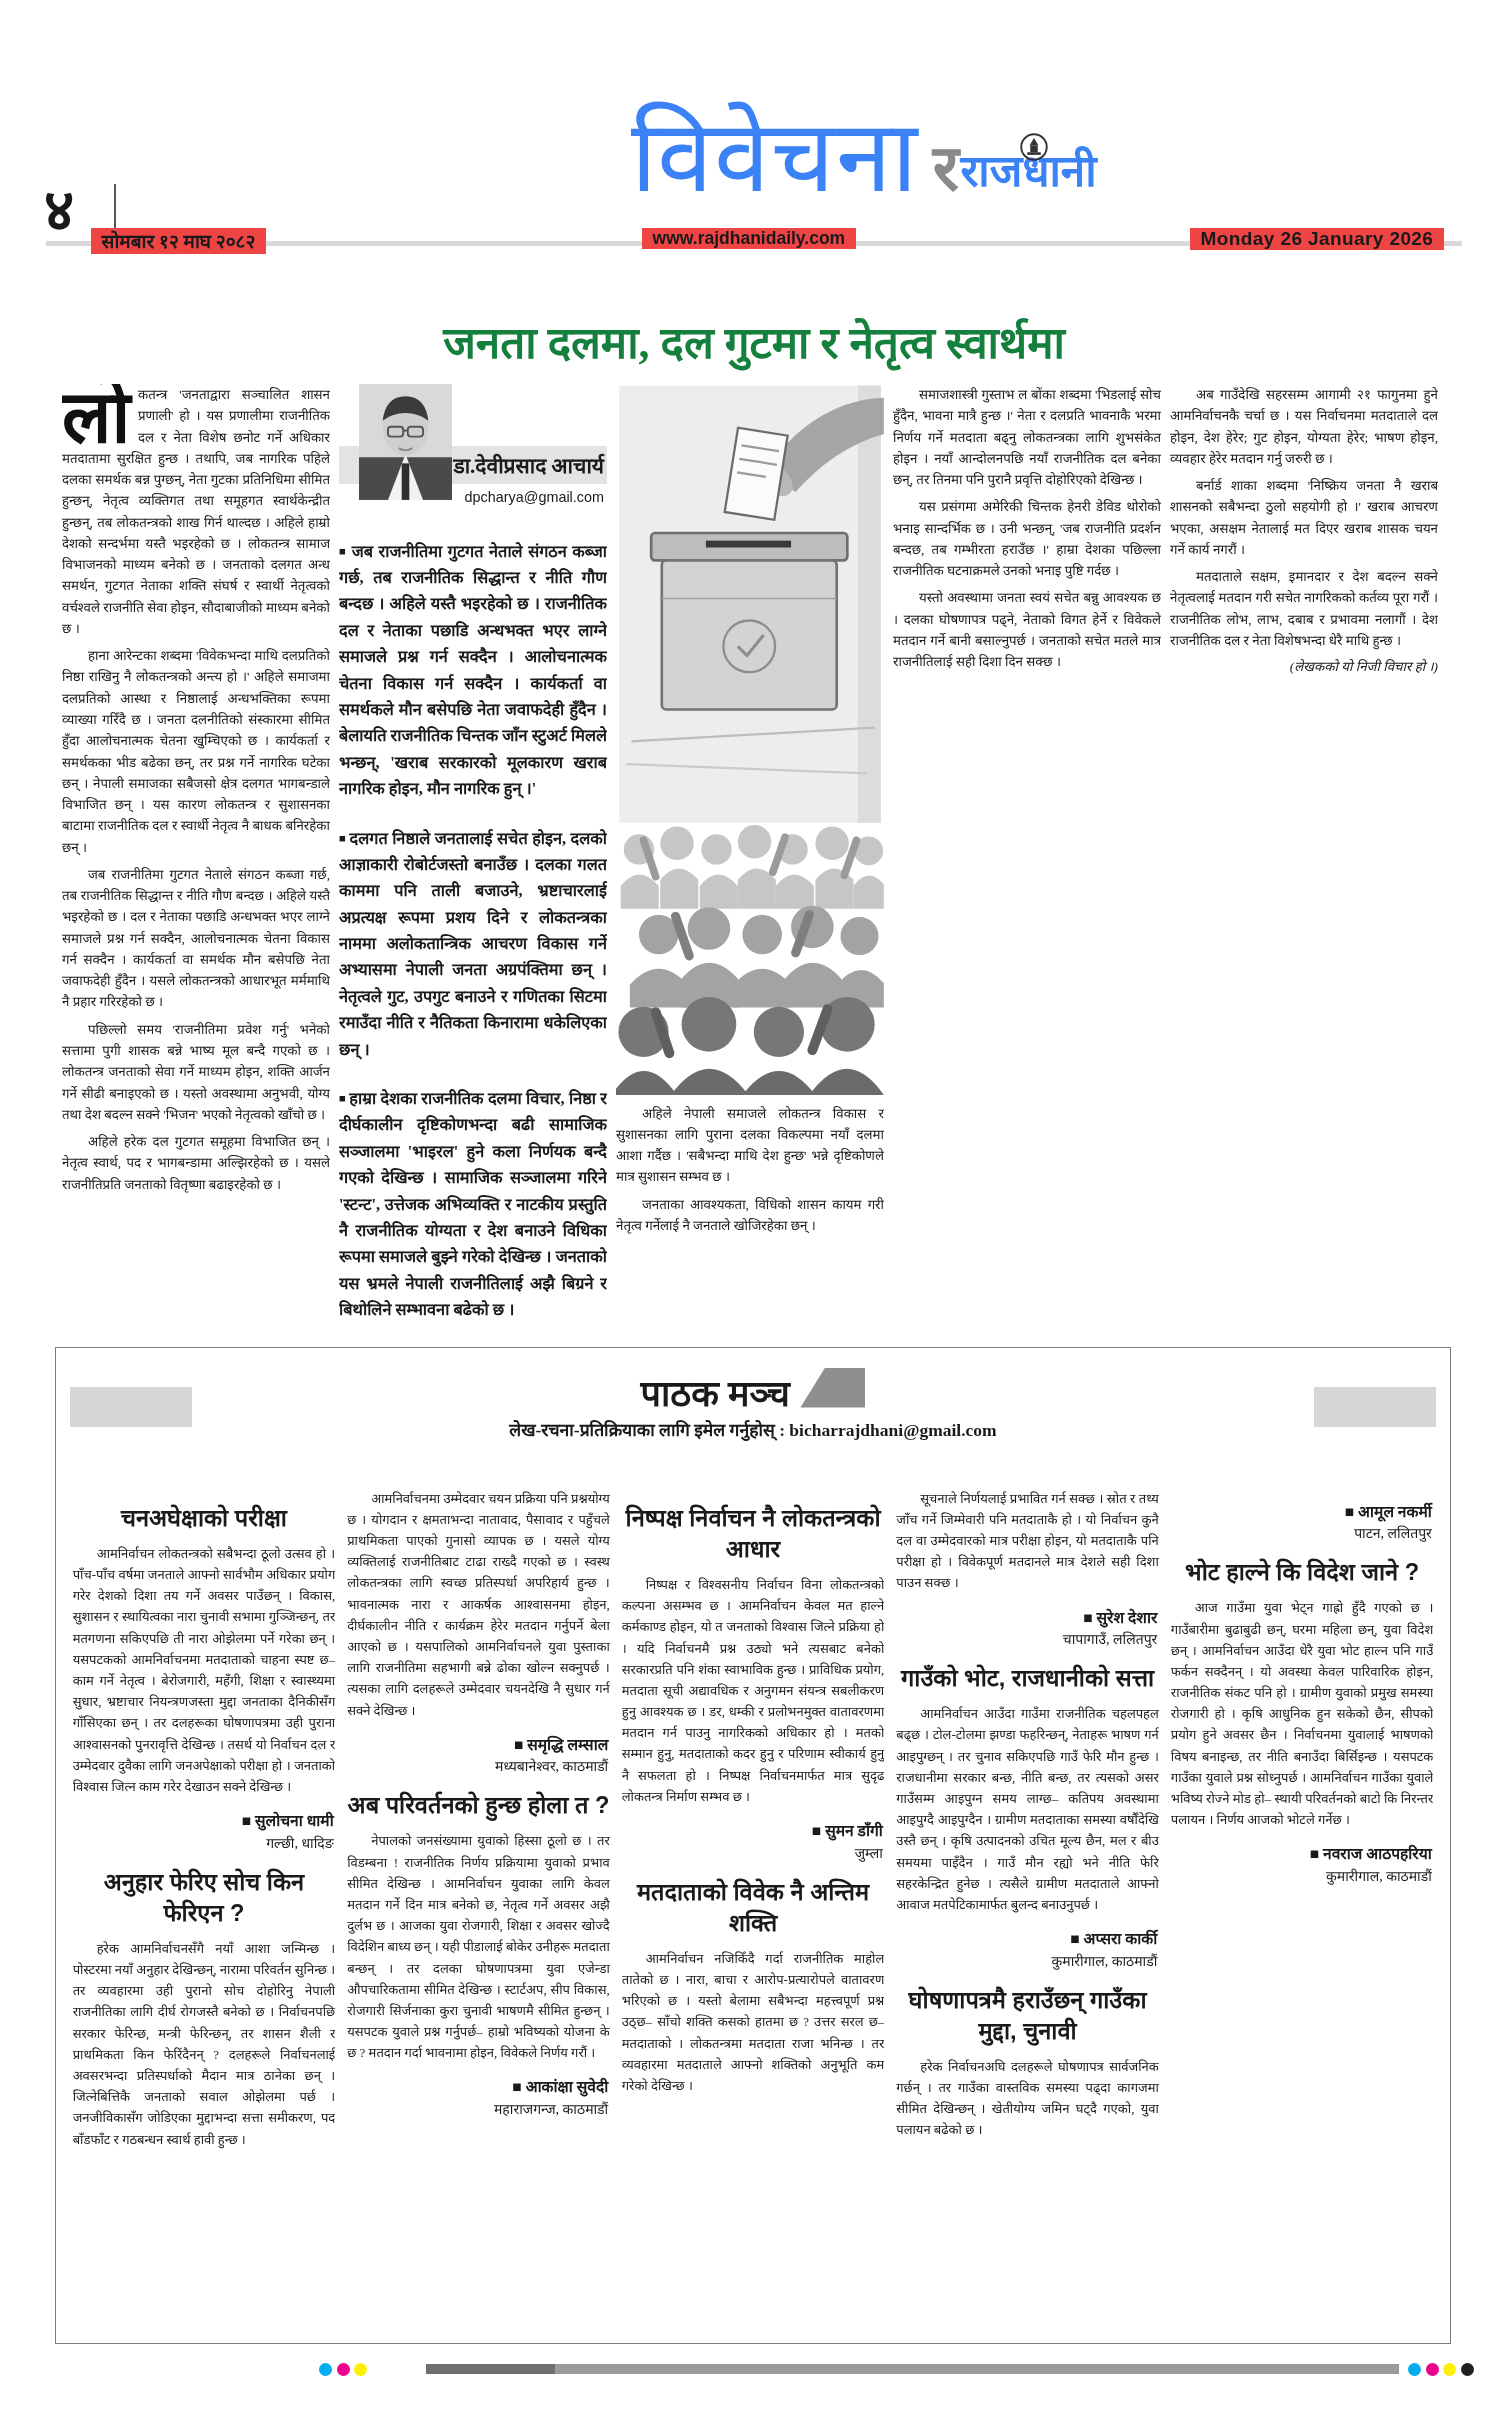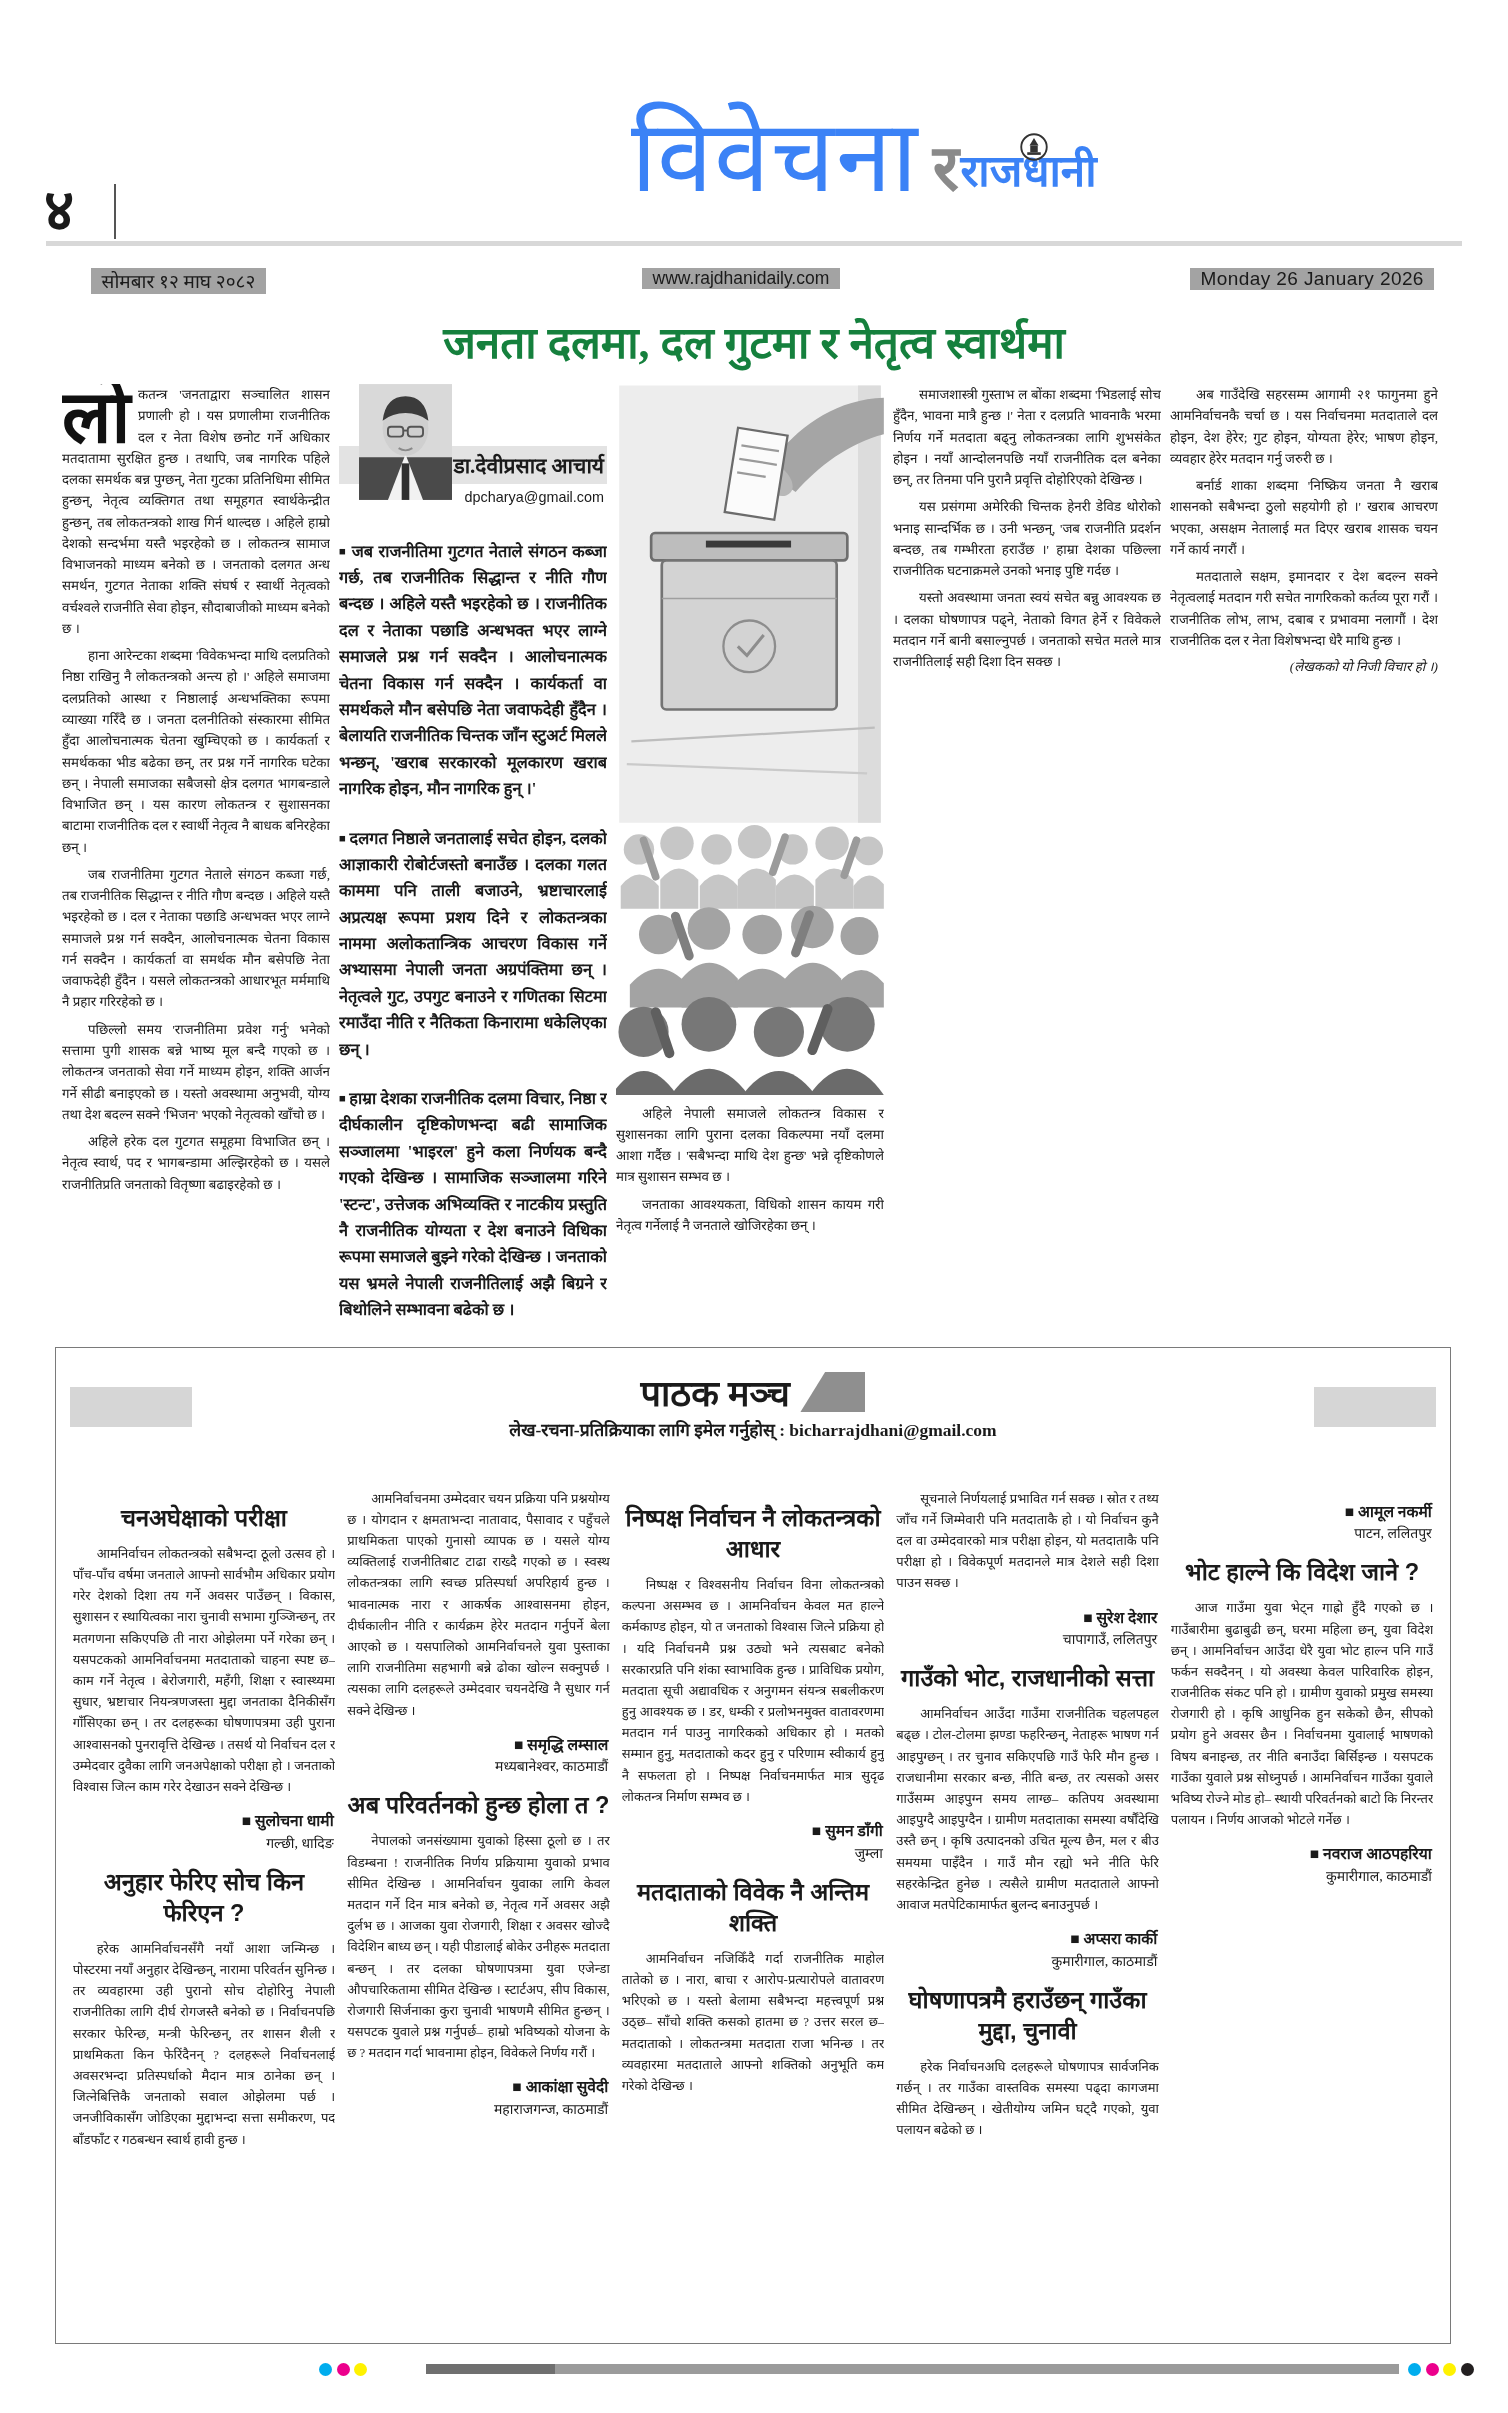--- a/index.html
+++ b/index.html
@@ -4,21 +4,21 @@
 <style>
   html,body{margin:0;padding:0;}
   body{width:1508px;height:2413px;position:relative;background:#fff;color:#1a1a1a;
        font-family:"Liberation Serif", serif;}
   .abs{position:absolute;}
 
   
   .pageno{left:44px;top:181px;font-size:58px;font-weight:700;font-family:"Liberation Sans",sans-serif;line-height:1;}
   .pageno-rule{left:114px;top:184px;width:1.5px;height:55px;background:#555;}
   .head-bar{left:46px;top:241px;right:46px;height:5.3px;background:#d8d8d8;}
-  .head-label{top:228px;background:#a3a3a3;padding:0 10.6px;font-weight:400;font-size:19px;white-space:nowrap;margin-top:40px;}
+  .head-label{top:228px;background:#ef4444;padding:0 10.6px;font-weight:700;font-size:19px;white-space:nowrap;}
   .lab-np{left:91px;}
   .lab-www{left:642px;font-family:"Liberation Sans",sans-serif;font-size:17.5px;}
   .lab-en{left:1190px;font-family:"Liberation Sans",sans-serif;letter-spacing:0.4px;}
   .masthead{left:631px;top:114px;display:flex;align-items:flex-end;gap:13.7px;}
   .mast-title{font-size:100px;line-height:.88;font-weight:400;color:#3b82f6;letter-spacing:1.5px;}
   .brand{display:flex;align-items:flex-end;gap:1.5px;padding-bottom:10.6px;}
   .brand-ra{font-size:64px;line-height:.7;color:#8a8a8a;font-weight:700;}
   .brand-name{font-size:44px;line-height:.9;font-weight:800;color:#3b82f6;}
   .emblem{width:30px;height:30px;margin-bottom:40px;margin-left:-91px;}
 
@@ -40,21 +40,21 @@
   .author-band{position:absolute;left:-9px;right:0;top:62px;height:38px;background:#e3e3e3;}
   .author-photo{position:absolute;left:20px;top:0;width:93px;height:116px;}
   .author-name{position:absolute;right:3px;top:67px;font-size:21px;font-weight:800;}
   .author-mail{position:absolute;right:3px;top:105px;font-size:14.4px;font-family:"Liberation Sans",sans-serif;}
 
   
   .readers{left:55px;top:1347px;width:1396px;height:997px;border:1.5px solid #7a7a7a;box-sizing:border-box;padding:12px 16.7px;}
   .r-head{position:relative;height:114px;}
   .r-side{position:absolute;top:27px;width:122px;height:40px;background:#d6d6d6;}
   .r-side.l{left:-3px;} .r-side.r{right:-3px;}
-  .r-title-row{display:flex;justify-content:center;align-items:center;gap:10.6px;padding-top:7.6px;}
+  .r-title-row{display:flex;justify-content:center;align-items:flex-start;gap:10.6px;padding-top:7.6px;}
   .r-title{font-size:36px;font-weight:800;}
   .trap{width:65px;height:40px;background:#8f8f8f;clip-path:polygon(38% 0,100% 0,100% 100%,0 100%);}
   .r-sub{text-align:center;font-size:17.5px;font-weight:700;margin-top:0;}
   .r-cols{display:flex;gap:12px;margin-top:13.7px;height:817px;overflow:hidden;}
   .rcol{flex:1;overflow:hidden;}
   .l-h{font-size:23.6px;font-weight:800;text-align:center;line-height:1.32;margin:15px 0 9px;font-family:"Liberation Sans",sans-serif;}
   .l-p{font-size:13px;line-height:1.63;text-align:justify;text-indent:24px;margin:0 0 4.6px;}
   .byline{text-align:right;margin:12px 1.5px 3px;}
   .by-name{font-weight:800;font-size:15.6px;}
   .by-loc{font-size:14px;margin-top:1.5px;}

